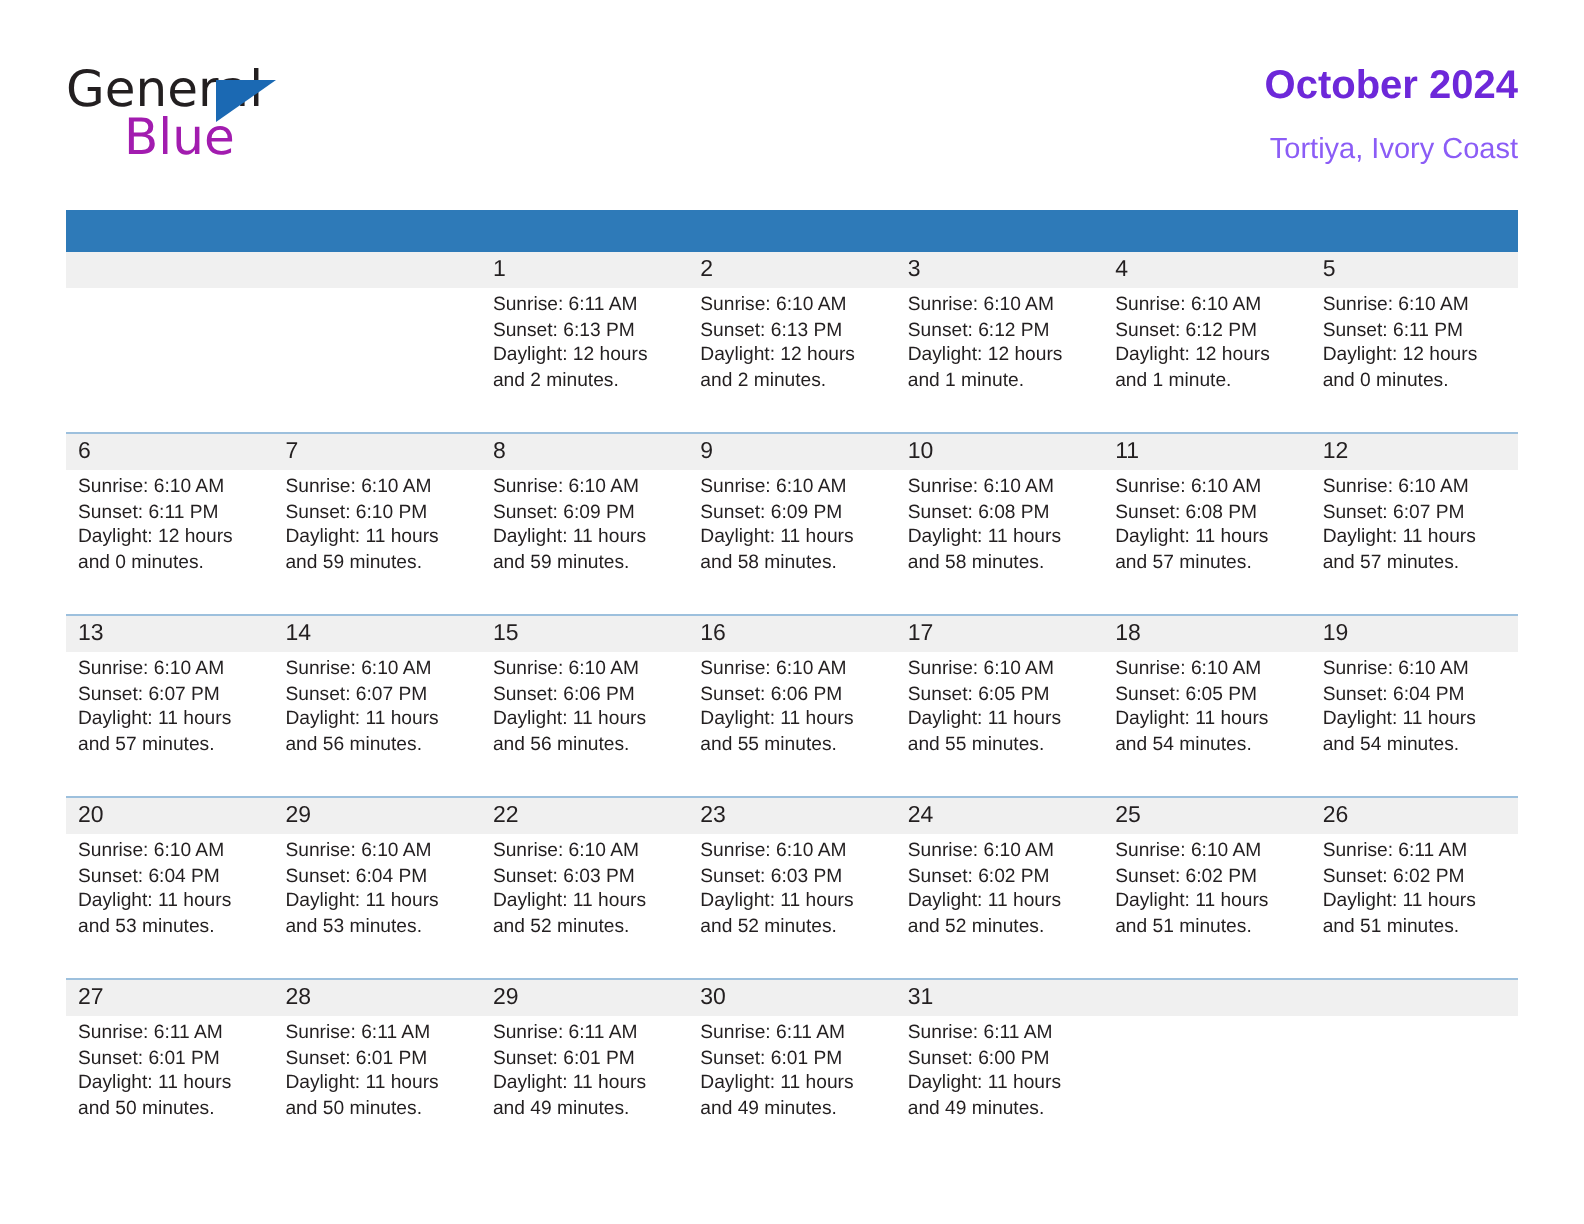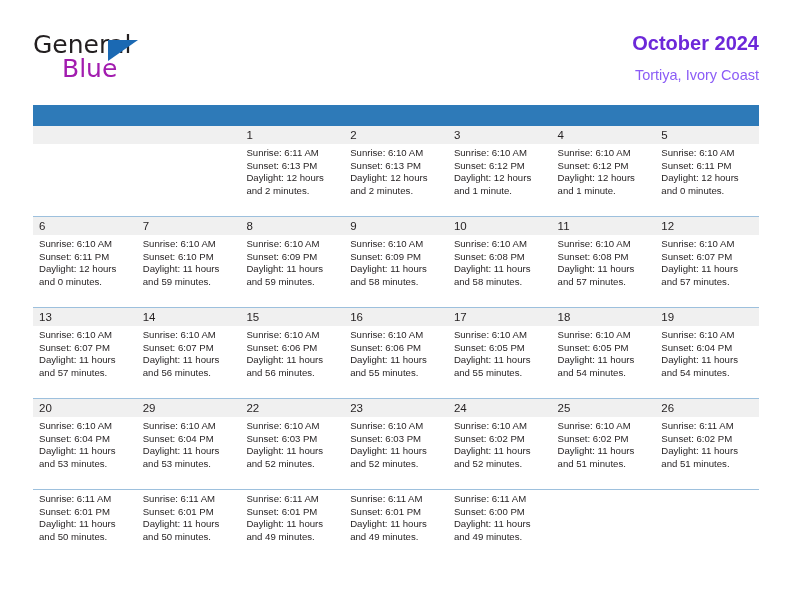--- a/index.html
+++ b/index.html
@@ -403,20 +403,29 @@
         <div class="detail">
           <span>Sunrise: 6:11 AM</span>
           <span>Sunset: 6:02 PM</span>
           <span>Daylight: 11 hours</span>
           <span>and 51 minutes.</span>
         </div>
       </div>
     </div>
 
     <div class="week">
+      <div class="daynum-row">
+        <div class="daynum">27</div>
+        <div class="daynum">28</div>
+        <div class="daynum">29</div>
+        <div class="daynum">30</div>
+        <div class="daynum">31</div>
+        <div class="daynum"></div>
+        <div class="daynum"></div>
+      </div>
       <div class="detail-row">
         <div class="detail">
           <span>Sunrise: 6:11 AM</span>
           <span>Sunset: 6:01 PM</span>
           <span>Daylight: 11 hours</span>
           <span>and 50 minutes.</span>
         </div>
         <div class="detail">
           <span>Sunrise: 6:11 AM</span>
           <span>Sunset: 6:01 PM</span>

